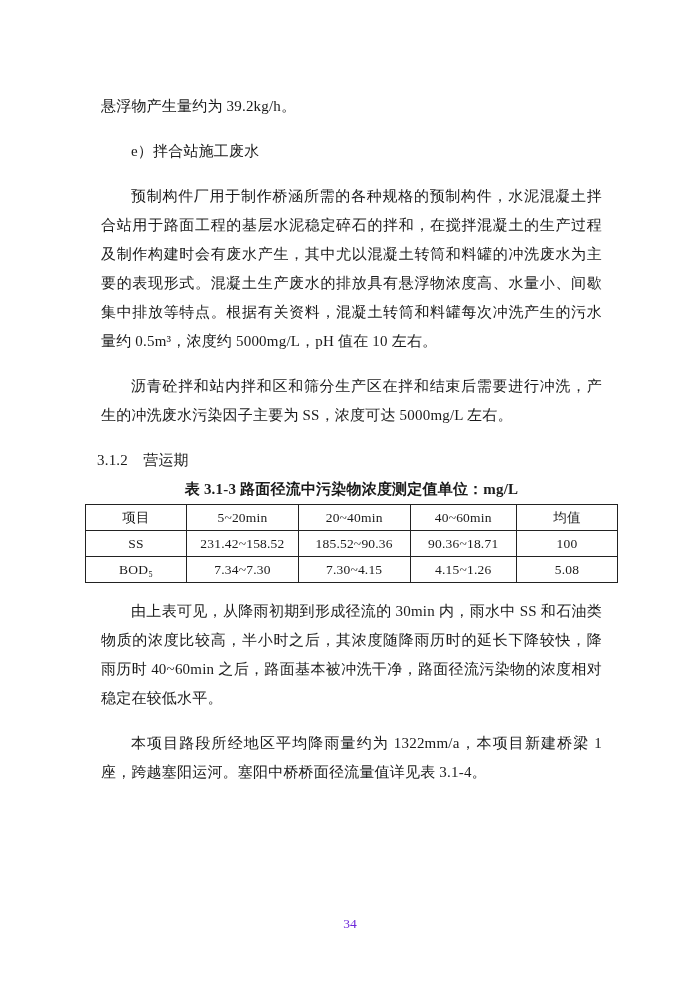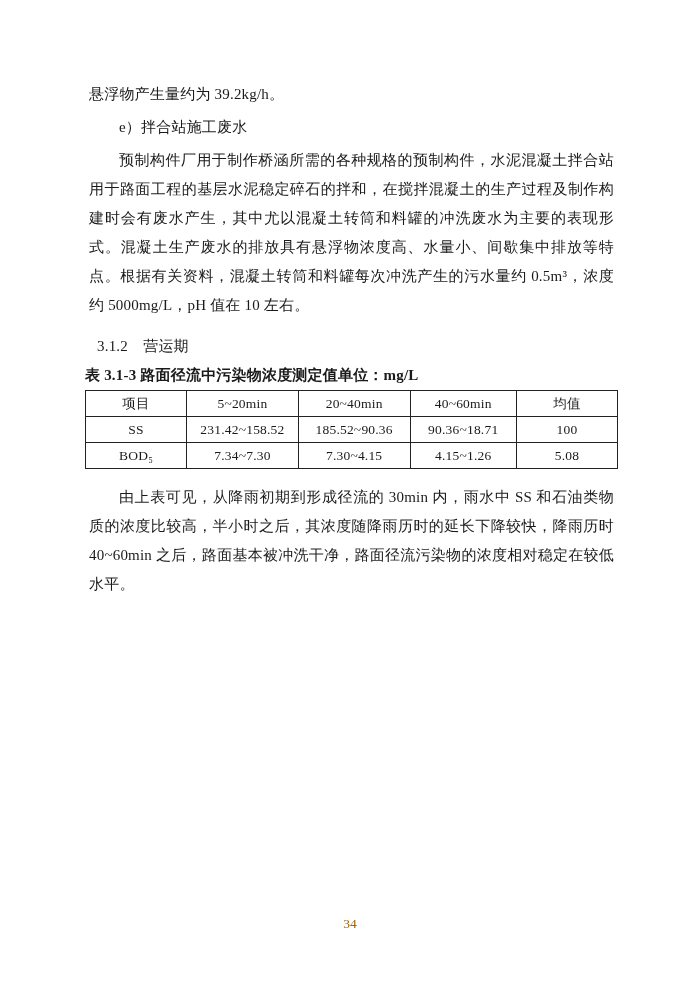--- a/index.html
+++ b/index.html
@@ -15,41 +15,42 @@
     color: #1a1a1a;
     overflow: hidden;
   }
   .content {
     position: absolute;
     left: 85px;
     top: 76px;
     width: 533px;
   }
   .para {
-    margin: 4px;
+    margin: 16px;
     font-size: 15px;
     line-height: 29px;
     text-align: justify;
     letter-spacing: 0.2px;
   }
   .para.indent {
     text-indent: 2em;
   }
   .section-heading {
     margin: 12px;
     font-size: 15px;
     line-height: 29px;
     font-weight: normal;
     letter-spacing: 0.2px;
   }
   .table-caption {
     margin: -10px 0 0 0;
     font-size: 15px;
     line-height: 24px;
     font-weight: bold;
+    text-align: center;
     letter-spacing: 0.2px;
   }
   table.data-table {
     width: 100%;
     border-collapse: collapse;
     table-layout: fixed;
     margin: 3px 0 0 0;
   }
   table.data-table th,
   table.data-table td {
@@ -70,34 +71,35 @@
   .after-table {
     margin-top: 14px;
   }
   .page-number {
     position: absolute;
     left: 0;
     top: 916px;
     width: 700px;
     text-align: center;
     font-size: 13.5px;
-    color: #a16207;
+    color: #6d28d9;
   }
 </style>
 </head>
 <body>
 
 <div class="content">
 
   <p class="para">悬浮物产生量约为 39.2kg/h。</p>
 
   <p class="para indent">e）拌合站施工废水</p>
 
   <p class="para indent">预制构件厂用于制作桥涵所需的各种规格的预制构件，水泥混凝土拌合站用于路面工程的基层水泥稳定碎石的拌和，在搅拌混凝土的生产过程及制作构建时会有废水产生，其中尤以混凝土转筒和料罐的冲洗废水为主要的表现形式。混凝土生产废水的排放具有悬浮物浓度高、水量小、间歇集中排放等特点。根据有关资料，混凝土转筒和料罐每次冲洗产生的污水量约 0.5m³，浓度约 5000mg/L，pH 值在 10 左右。</p>
 
+  <p class="para indent">沥青砼拌和站内拌和区和筛分生产区在拌和结束后需要进行冲洗，产生的冲洗废水污染因子主要为 SS，浓度可达 5000mg/L 左右。</p>
 
   <h3 class="section-heading">3.1.2　营运期</h3>
 
 
 
   <div class="table-caption">表 3.1-3 路面径流中污染物浓度测定值单位：mg/L</div>
 
   <table class="data-table">
     <colgroup>
       <col class="col-item">
@@ -126,16 +128,17 @@
         <td>7.34~7.30</td>
         <td>7.30~4.15</td>
         <td>4.15~1.26</td>
         <td>5.08</td>
       </tr>
     </tbody>
   </table>
 
   <p class="para indent after-table">由上表可见，从降雨初期到形成径流的 30min 内，雨水中 SS 和石油类物质的浓度比较高，半小时之后，其浓度随降雨历时的延长下降较快，降雨历时 40~60min 之后，路面基本被冲洗干净，路面径流污染物的浓度相对稳定在较低水平。</p>
 
+  <p class="para indent">本项目路段所经地区平均降雨量约为 1322mm/a，本项目新建桥梁 1 座，跨越塞阳运河。塞阳中桥桥面径流量值详见表 3.1-4。</p>
 
 </div>
 
 <div class="page-number">34</div>
 
 </body></html>

